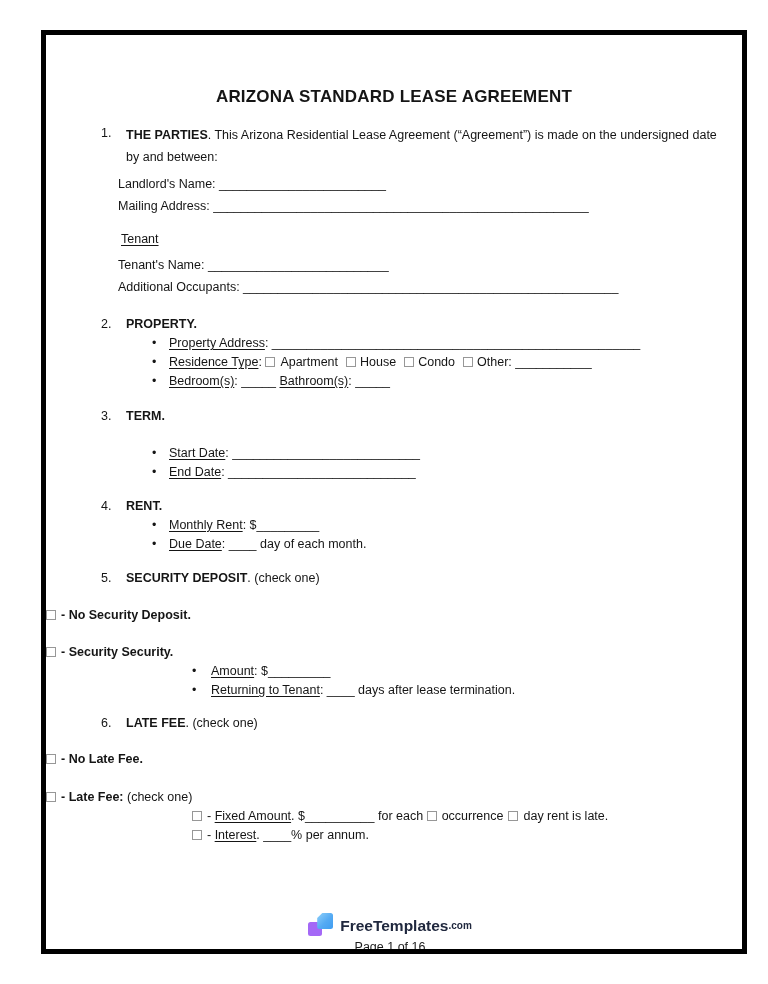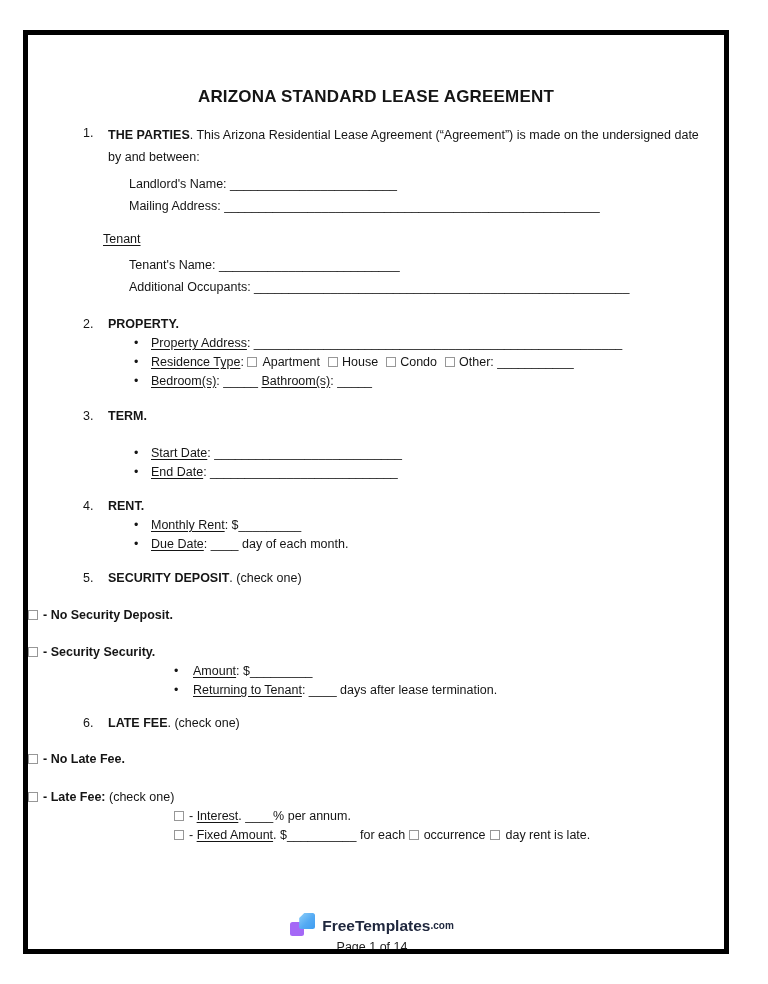--- a/index.html
+++ b/index.html
@@ -1,31 +1,31 @@
 <!DOCTYPE html>
 <html><head>
 <meta charset="utf-8">
 <style>
   html,body{margin:0;padding:0;}
   body{
     width:768px;height:984px;background:#ffffff;position:relative;
     font-family:"Liberation Sans", sans-serif;color:#151515;font-size:12.5px;
   }
   .frame{
-    position:absolute;left:23px;top:30px;width:706px;height:924px;
+    position:absolute;left:41px;top:30px;width:706px;height:924px;
     border:5px solid #000;box-sizing:border-box;background:#fff;overflow:hidden;
   }
   .frame *{line-height:19px;}
   .title{margin-top:51px;text-align:center;font-size:17px;font-weight:bold;letter-spacing:.2px;line-height:22px;}
   .num-item{display:flex;margin-left:55px;}
   .num{width:25px;flex:none;}
   .p1{width:600px;line-height:22px;}
   .p1 *{line-height:22px;}
   .group-head{margin-left:75px;}
-  .field{margin-left:101px;line-height:22px;}
+  .field{margin-left:72px;line-height:22px;}
   .field *{line-height:22px;}
   .brow{display:flex;margin-left:106px;}
   .brow .bdot{width:17px;flex:none;}
   .brow.sub{margin-left:146px;}
   .brow.sub .bdot{width:19px;}
   .crow{}
   .scrow{margin-left:146px;}
   .u{text-decoration:underline;text-underline-offset:2px;}
   .b{font-weight:bold;}
   .cb{
@@ -145,29 +145,29 @@
 
   <div class="num-item mt14">
     <span class="num">6.</span>
     <div><span class="b">LATE FEE</span><span>. (check one)</span></div>
   </div>
 
   <div class="crow mt17"><span class="cb first"></span><span class="b">- No Late Fee.</span></div>
 
   <div class="crow mt19"><span class="cb first"></span><span class="b">- Late Fee:</span><span> (check one)</span></div>
 
+  <div class="scrow"><span class="cb first"></span><span>- </span><span class="u">Fixed Amount</span><span>. $</span><span class="blank">__________</span><span> for each </span><span class="cb"></span><span style="margin-left:5px">occurrence</span><span class="cb mid5"></span><span>day rent is late.</span></div>
+
   <div class="scrow"><span class="cb first"></span><span>- </span><span class="u">Interest</span><span>. </span><span class="blank">____</span><span>% per annum.</span></div>
-
-  <div class="scrow"><span class="cb first"></span><span>- </span><span class="u">Fixed Amount</span><span>. $</span><span class="blank">__________</span><span> for each </span><span class="cb"></span><span style="margin-left:5px">occurrence</span><span class="cb mid5"></span><span>day rent is late.</span></div>
 
   <div class="footer">
     <div class="brand">
       <span class="logo-icon">
           <span class="logo-purple"></span>
           <span class="logo-blue"></span>
         </span>
         <span class="brand-name">FreeTemplates</span>
         <span class="brand-tld">.com</span>
     </div>
-    <span class="page-indicator">Page 1 of 14</span>
+    <span class="page-indicator">Page 1 of 16</span>
   </div>
 
 </div>
 
 </body></html>

